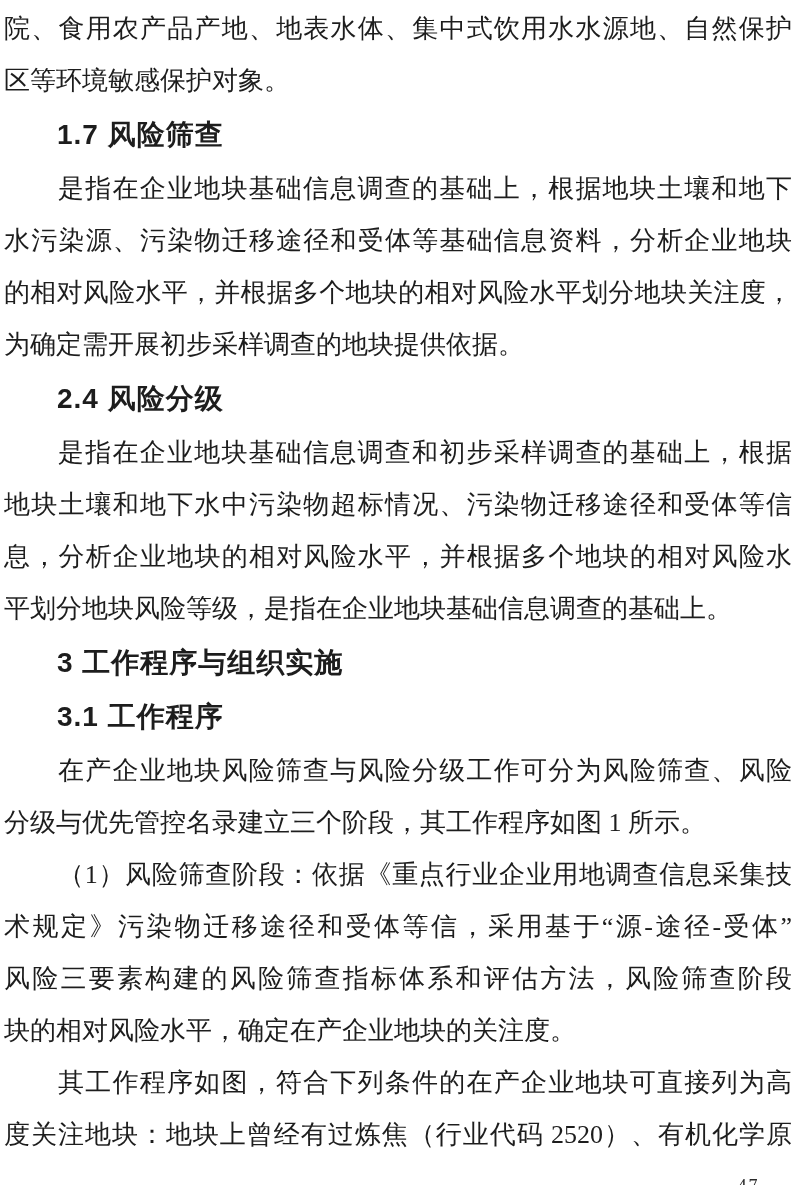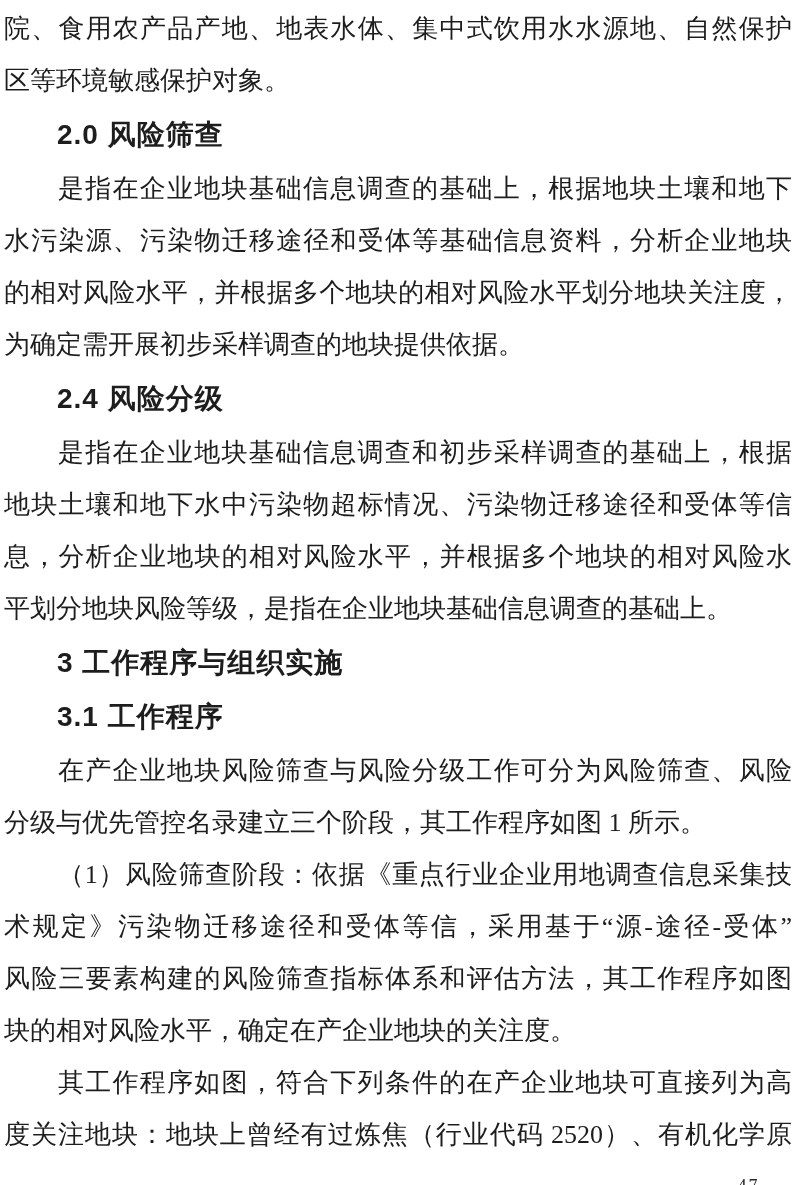--- a/index.html
+++ b/index.html
@@ -52,21 +52,21 @@
 </style>
 </head>
 <body>
 
 <div class="page">
   <div>
       <div class="paragraph">
         <div class="line">院、食用农产品产地、地表水体、集中式饮用水水源地、自然保护</div>
         <div class="line last">区等环境敏感保护对象。</div>
       </div>
-      <div class="heading">2.0 风险筛查</div>
+      <div class="heading">1.7 风险筛查</div>
       <div class="paragraph">
         <div class="line indent">是指在企业地块基础信息调查的基础上，根据地块土壤和地下</div>
         <div class="line">水污染源、污染物迁移途径和受体等基础信息资料，分析企业地块</div>
         <div class="line">的相对风险水平，并根据多个地块的相对风险水平划分地块关注度，</div>
         <div class="line last">为确定需开展初步采样调查的地块提供依据。</div>
       </div>
       <div class="heading">2.4 风险分级</div>
       <div class="paragraph">
         <div class="line indent">是指在企业地块基础信息调查和初步采样调查的基础上，根据</div>
         <div class="line">地块土壤和地下水中污染物超标情况、污染物迁移途径和受体等信</div>
@@ -75,21 +75,21 @@
       </div>
       <div class="heading">3 工作程序与组织实施</div>
       <div class="heading">3.1 工作程序</div>
       <div class="paragraph">
         <div class="line indent">在产企业地块风险筛查与风险分级工作可分为风险筛查、风险</div>
         <div class="line last">分级与优先管控名录建立三个阶段，其工作程序如图 1 所示。</div>
       </div>
       <div class="paragraph">
         <div class="line indent">（1）风险筛查阶段：依据《重点行业企业用地调查信息采集技</div>
         <div class="line">术规定》污染物迁移途径和受体等信，采用基于“源-途径-受体”</div>
-        <div class="line">风险三要素构建的风险筛查指标体系和评估方法，其工作程序如图</div>
+        <div class="line">风险三要素构建的风险筛查指标体系和评估方法，风险筛查阶段</div>
         <div class="line last">块的相对风险水平，确定在产企业地块的关注度。</div>
       </div>
       <div class="paragraph">
         <div class="line indent">其工作程序如图，符合下列条件的在产企业地块可直接列为高</div>
         <div class="line">度关注地块：地块上曾经有过炼焦（行业代码 2520）、有机化学原</div>
       </div>
     </div>
   <div class="pagenum">— 47 —</div>
 </div>
 

